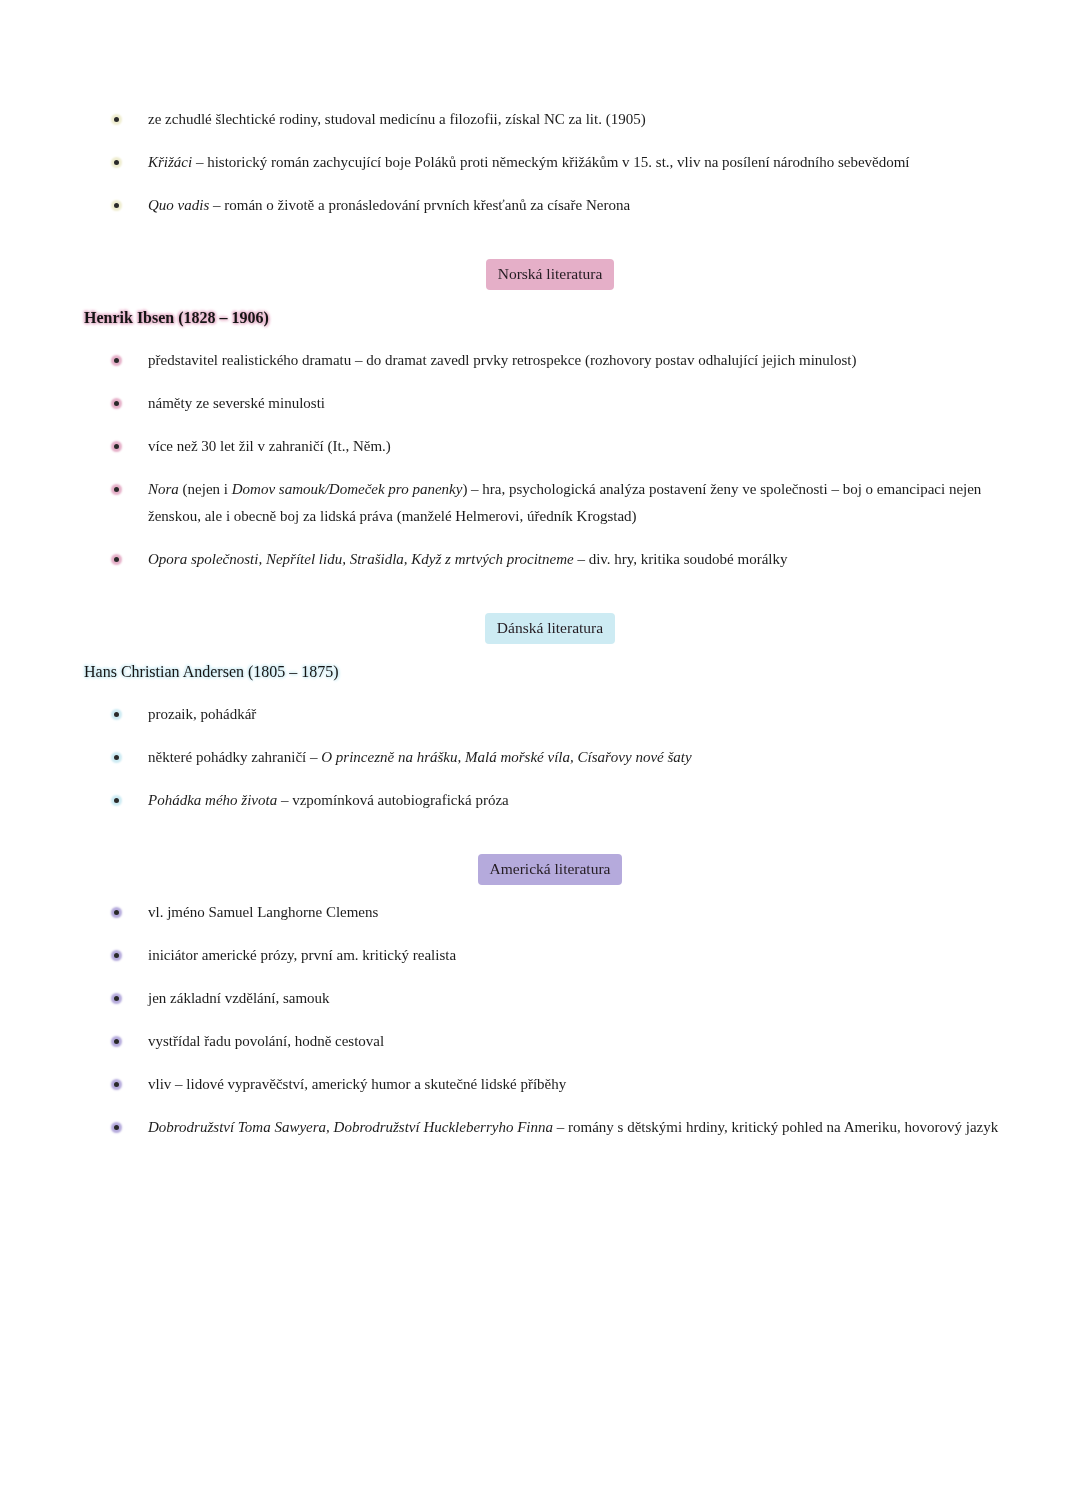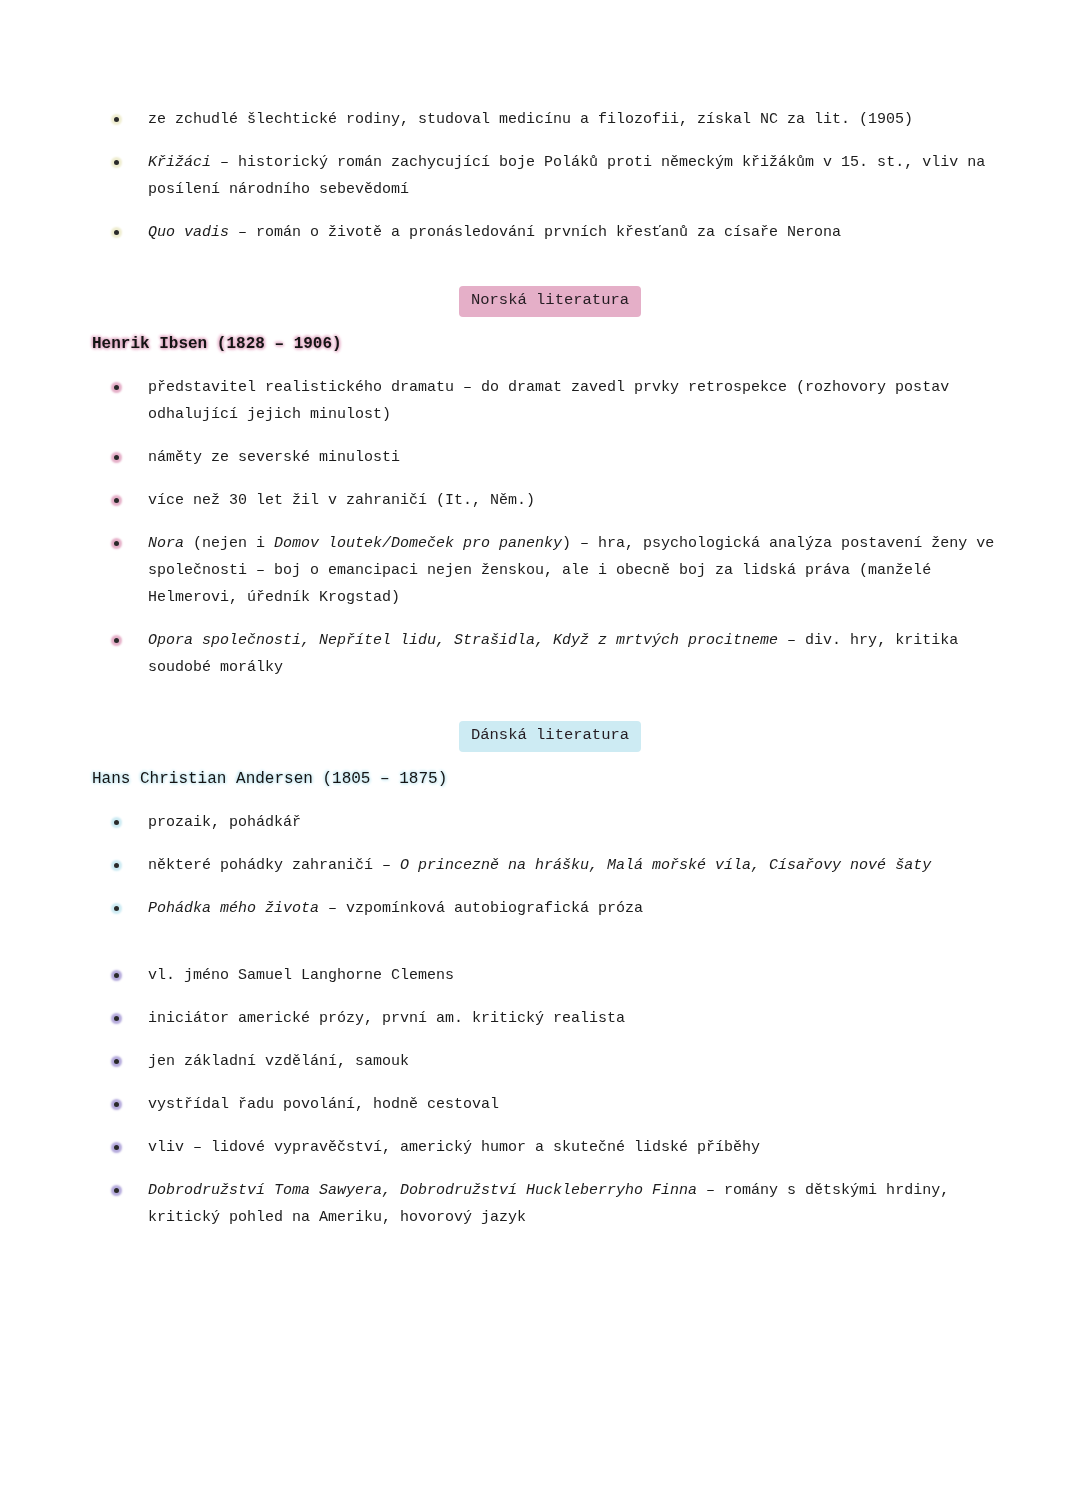--- a/index.html
+++ b/index.html
@@ -1,33 +1,33 @@
 <!DOCTYPE html>
 <html><head>
 <meta charset="utf-8">
 <style>
   html,body{margin:0;padding:0;background:#ffffff;}
   .page{
     width:1080px;min-height:1511px;box-sizing:border-box;
     background:#ffffff;color:#1c1c1c;
-    font-family:Liberation Mono, monospace;
+    font-family:Liberation Serif, serif;
     font-size:15px;line-height:27px;
     padding:106px 60px 80px 80px;
     overflow:hidden;
   }
   .lit-section{margin-top:40px;}
   .lit-section.first{margin-top:0;}
   .pill-row{text-align:center;margin:0 0 14px 0;}
   .pill{
     display:inline-block;background:var(--hl,#eee);
     border-radius:4px;padding:1px 12px 3px 12px;
     color:#241c22;font-size:15.5px;
   }
   .author{
-    font-size:16px;font-weight:700;margin:0 0 16px 12px;color:#141414;
+    font-size:16px;font-weight:700;margin:0 0 16px 4px;color:#141414;
     display:inline-block;
     text-shadow:
       0 0 3px var(--hl,transparent),
       0 0 4px var(--hl,transparent),
       1px 1px 3px var(--hl,transparent),
       -1px -1px 3px var(--hl,transparent);
   }
   .sec-danska .author{font-weight:400;}
   .author-row{margin:0;}
   ul.bullets{list-style:none;margin:0;padding:0;}
@@ -56,38 +56,41 @@
 
   <section class="lit-section sec-norska" style="--hl: #e5afc8; --glow: #e5afc8;">
     <div class="pill-row">
       <span class="pill">Norská literatura</span>
     </div>
     <p class="author-row"><span class="author">Henrik Ibsen (1828 – 1906)</span></p>
     <ul class="bullets">
         <li><span>představitel realistického dramatu – do dramat zavedl prvky retrospekce (rozhovory postav odhalující jejich minulost)</span></li>
         <li><span>náměty ze severské minulosti</span></li>
         <li><span>více než 30 let žil v zahraničí (It., Něm.)</span></li>
-        <li><span class="it">Nora</span><span> (nejen i </span><span class="it">Domov loutek/Domeček pro panenky</span><span>) – hra, psychologická analýza postavení ženy ve společnosti – boj o emancipaci nejen ženskou, ale i obecně boj za lidská práva (manželé Helmerovi, úředník Krogstad)</span></li>
+        <li><span class="it">Nora</span><span> (nejen i </span><span class="it">Domov samouk/Domeček pro panenky</span><span>) – hra, psychologická analýza postavení ženy ve společnosti – boj o emancipaci nejen ženskou, ale i obecně boj za lidská práva (manželé Helmerovi, úředník Krogstad)</span></li>
         <li><span class="it">Opora společnosti, Nepřítel lidu, Strašidla, Když z mrtvých procitneme</span><span> – div. hry, kritika soudobé morálky</span></li>
       </ul>
   </section>
 
   <section class="lit-section sec-danska" style="--hl: #cdebf3; --glow: #cdebf3;">
     <div class="pill-row">
       <span class="pill">Dánská literatura</span>
     </div>
     <p class="author-row"><span class="author">Hans Christian Andersen (1805 – 1875)</span></p>
     <ul class="bullets">
         <li><span>prozaik, pohádkář</span></li>
         <li><span>některé pohádky zahraničí – </span><span class="it">O princezně na hrášku, Malá mořské víla, Císařovy nové šaty</span></li>
         <li><span class="it">Pohádka mého života</span><span> – vzpomínková autobiografická próza</span></li>
       </ul>
   </section>
 
   <section class="lit-section sec-americka" style="--hl: #b5aadc; --glow: #b5aadc;">
+    <div class="pill-row">
+      <span class="pill">Americká literatura</span>
+    </div>
     <ul class="bullets">
         <li><span>vl. jméno Samuel Langhorne Clemens</span></li>
         <li><span>iniciátor americké prózy, první am. kritický realista</span></li>
         <li><span>jen základní vzdělání, samouk</span></li>
         <li><span>vystřídal řadu povolání, hodně cestoval</span></li>
         <li><span>vliv – lidové vypravěčství, americký humor a skutečné lidské příběhy</span></li>
         <li><span class="it">Dobrodružství Toma Sawyera, Dobrodružství Huckleberryho Finna</span><span> – romány s dětskými hrdiny, kritický pohled na Ameriku, hovorový jazyk</span></li>
       </ul>
   </section>
 

